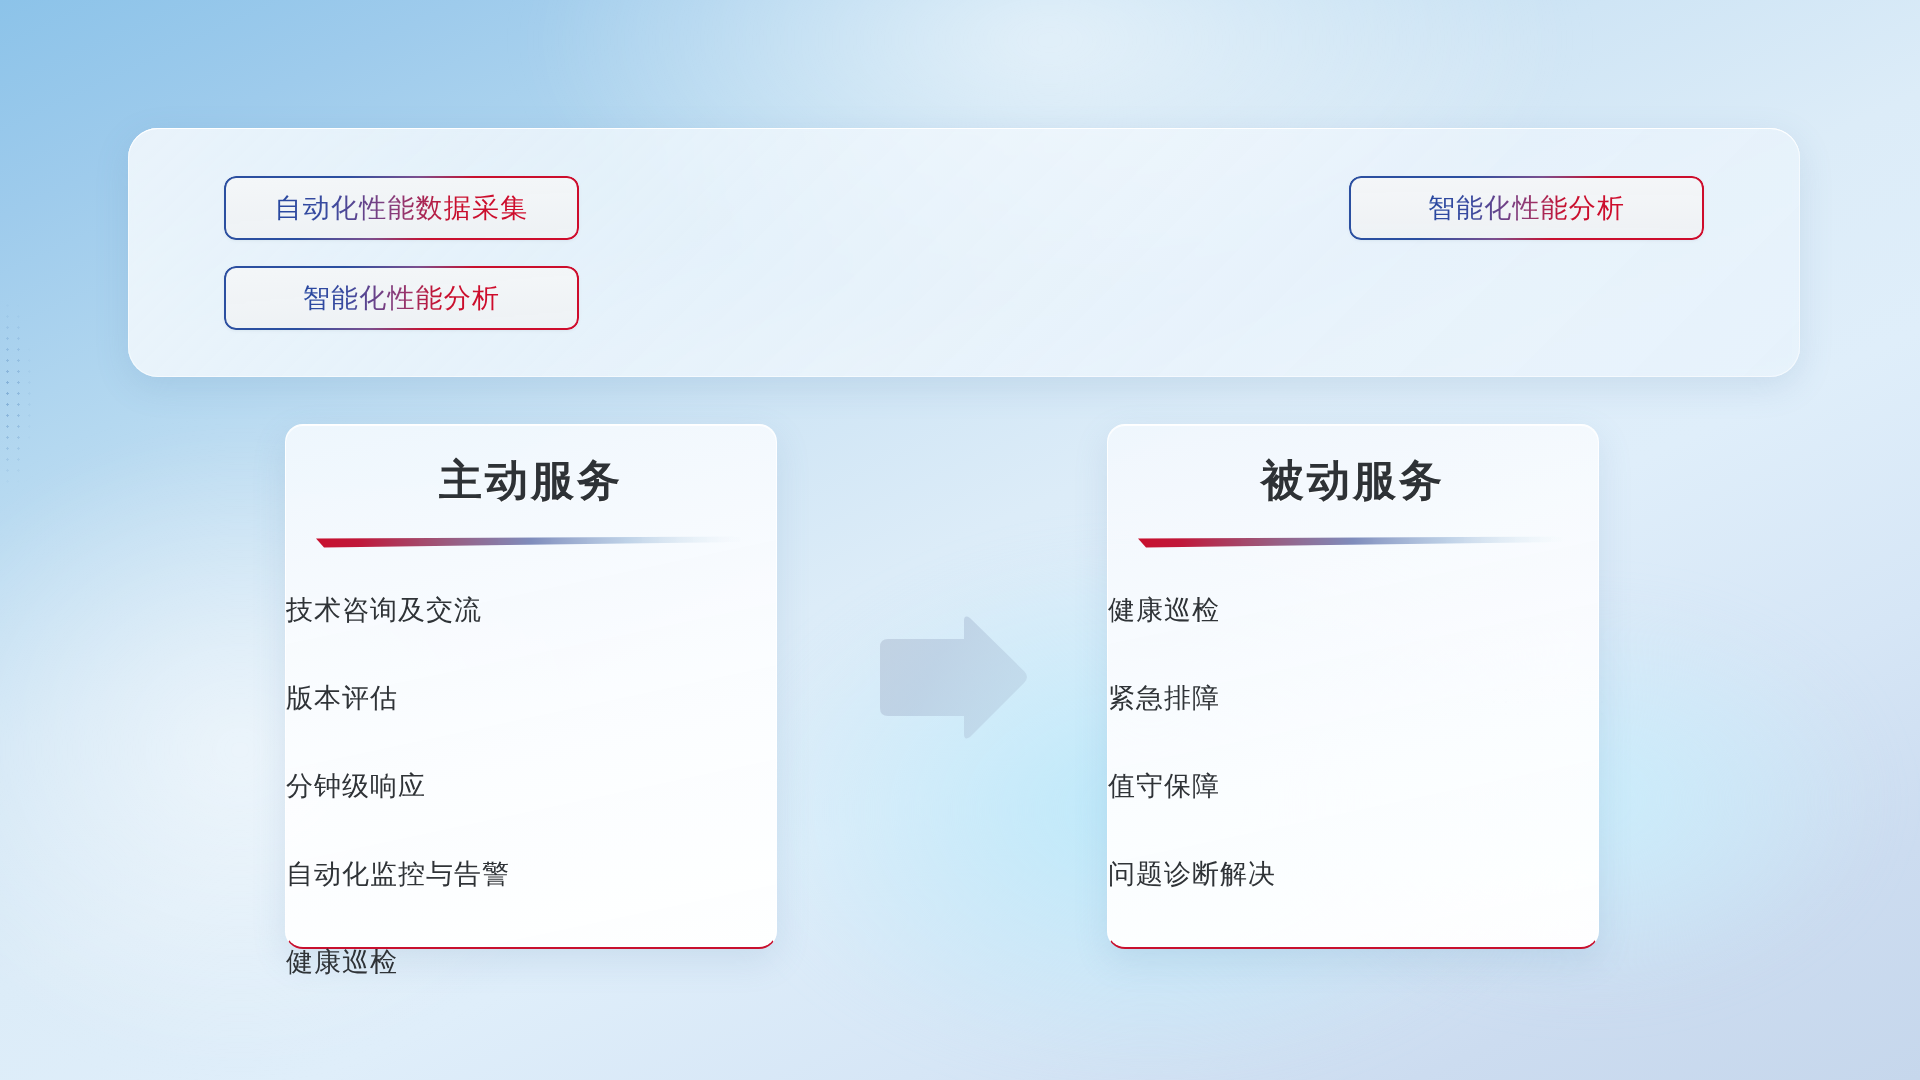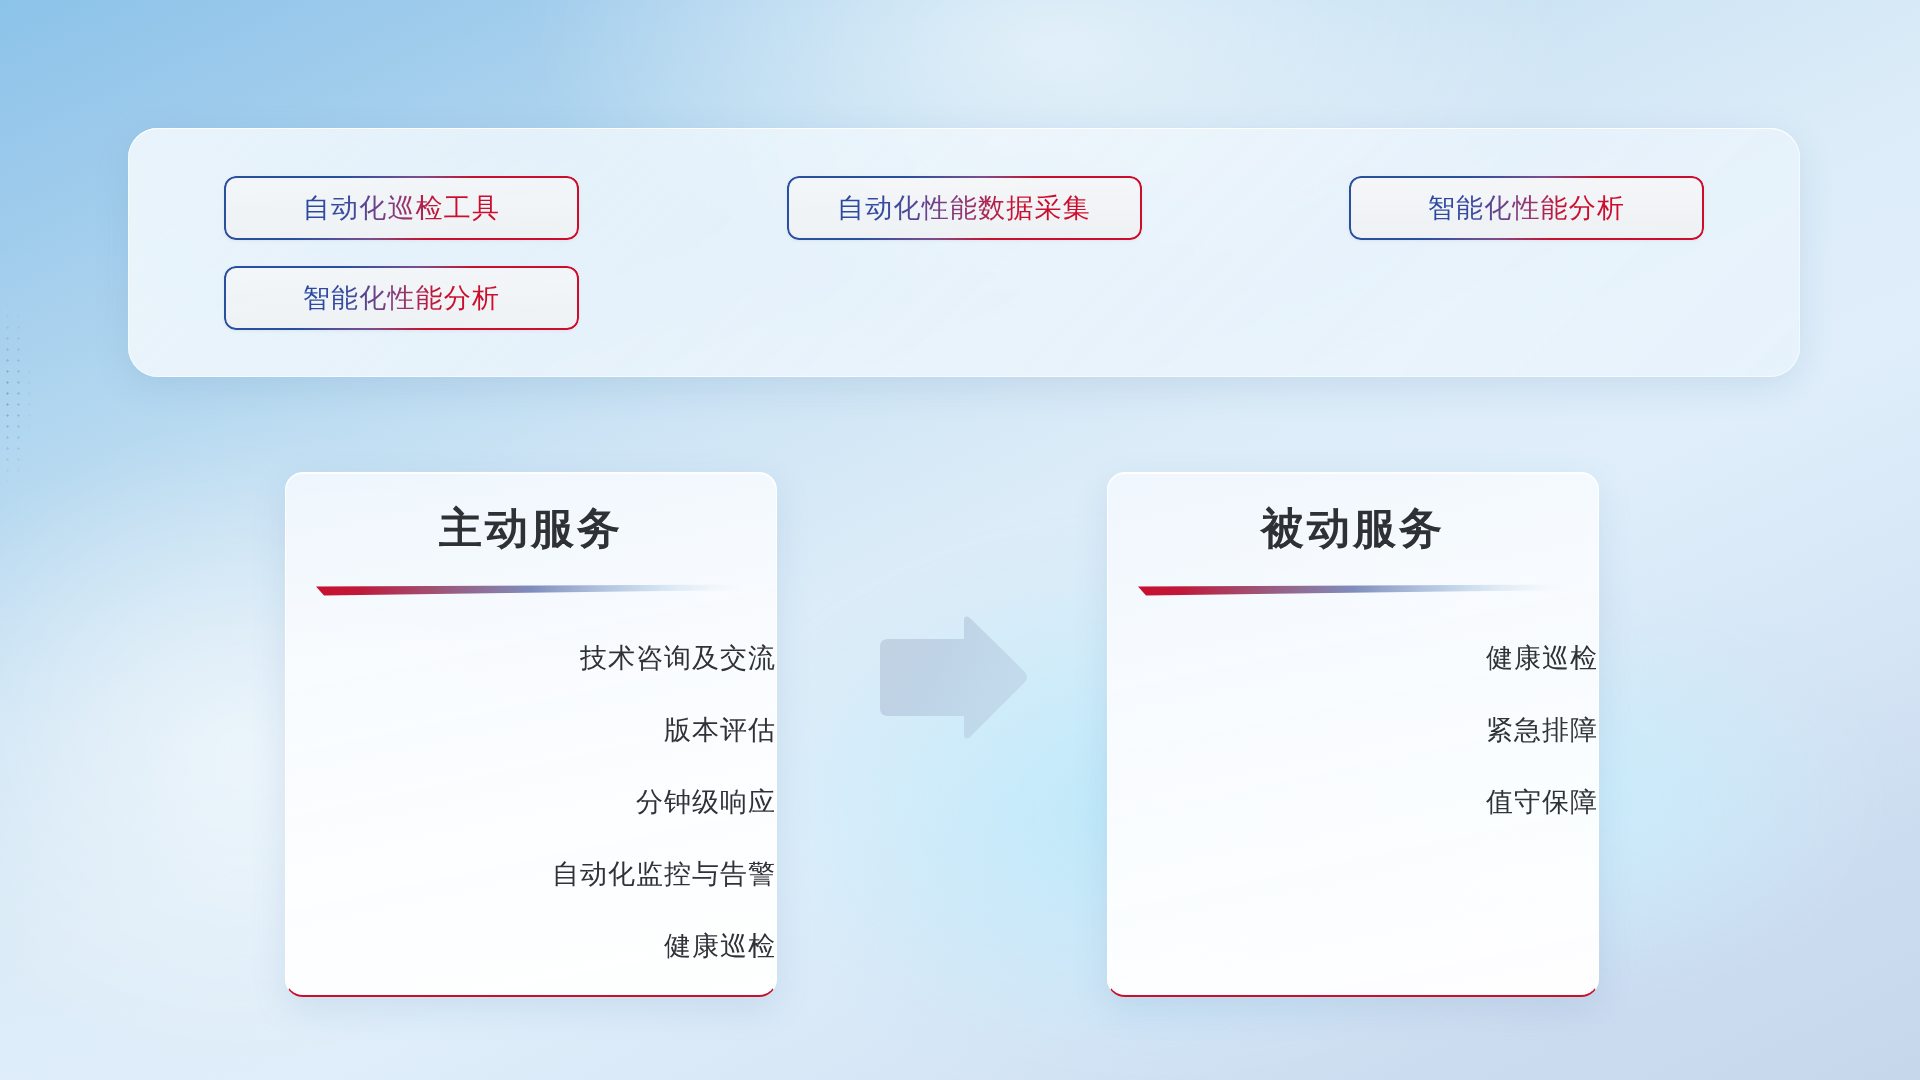--- a/index.html
+++ b/index.html
@@ -199,21 +199,20 @@
         rgba(255,255,255,0.97) 100%);
     border: 1px solid rgba(255,255,255,0.9);
     border-bottom: 2.5px solid #c8102e;
     box-shadow:
       0 12px 34px rgba(95,135,180,0.16),
       inset 0 1px 0 rgba(255,255,255,0.95);
     padding-top: 34px;
     display: flex;
     flex-direction: column;
     align-items: center;
-    margin-top: 48px;
   }
   #card-left  { left: 285px; }
   #card-right { left: 1107px; }
 
   .card-title {
     font-size: 43px;
     font-weight: 700;
     color: #2e3236;
     letter-spacing: 3px;
     line-height: 1;
@@ -225,22 +224,22 @@
     margin-top: 34px;
     position: relative;
   }
   .divider-wrap svg { display: block; width: 430px; height: 12px; }
 
   .card-list {
     margin-top: 26px;
     width: 100%;
     display: flex;
     flex-direction: column;
-    align-items: flex-end;
-    gap: 0;
+    align-items: flex-start;
+    gap: 16px;
   }
   .card-list-item {
     height: 72px;
     display: flex;
     align-items: center;
     justify-content: center;
     font-size: 27px;
     color: #2f3337;
     letter-spacing: 1px;
     white-space: nowrap;
@@ -266,23 +265,20 @@
   <div class="bg-glow-top"></div>
   <div class="bg-glow-left"></div>
   <div class="bg-glow-cyan"></div>
   <div class="bg-glow-cyan2"></div>
   <div class="bg-dots"></div>
   <div class="bg-dots2"></div>
 
   <div class="top-panel">
 
     <div class="pill-row">
-      <div class="pill">
-        <span class="pill-label">自动化巡检工具</span>
-      </div>
       <div class="pill">
         <span class="pill-label">自动化性能数据采集</span>
       </div>
       <div class="pill">
         <span class="pill-label">智能化性能分析</span>
       </div>
     </div>
 
     <div class="pill-row">
       <div class="pill">
@@ -363,16 +359,17 @@
           </linearGradient>
         </defs>
         <path d="M0,2.5 L430,0.5 L430,6 L8,11.5 Z" fill="url(#divGradR)"></path>
       </svg>
     </div>
 
     <div class="card-list">
       <div class="card-list-item">健康巡检</div>
       <div class="card-list-item">紧急排障</div>
       <div class="card-list-item">值守保障</div>
+      <div class="card-list-item">问题诊断解决</div>
     </div>
   </div>
 
 </div>
 
 </body></html>

